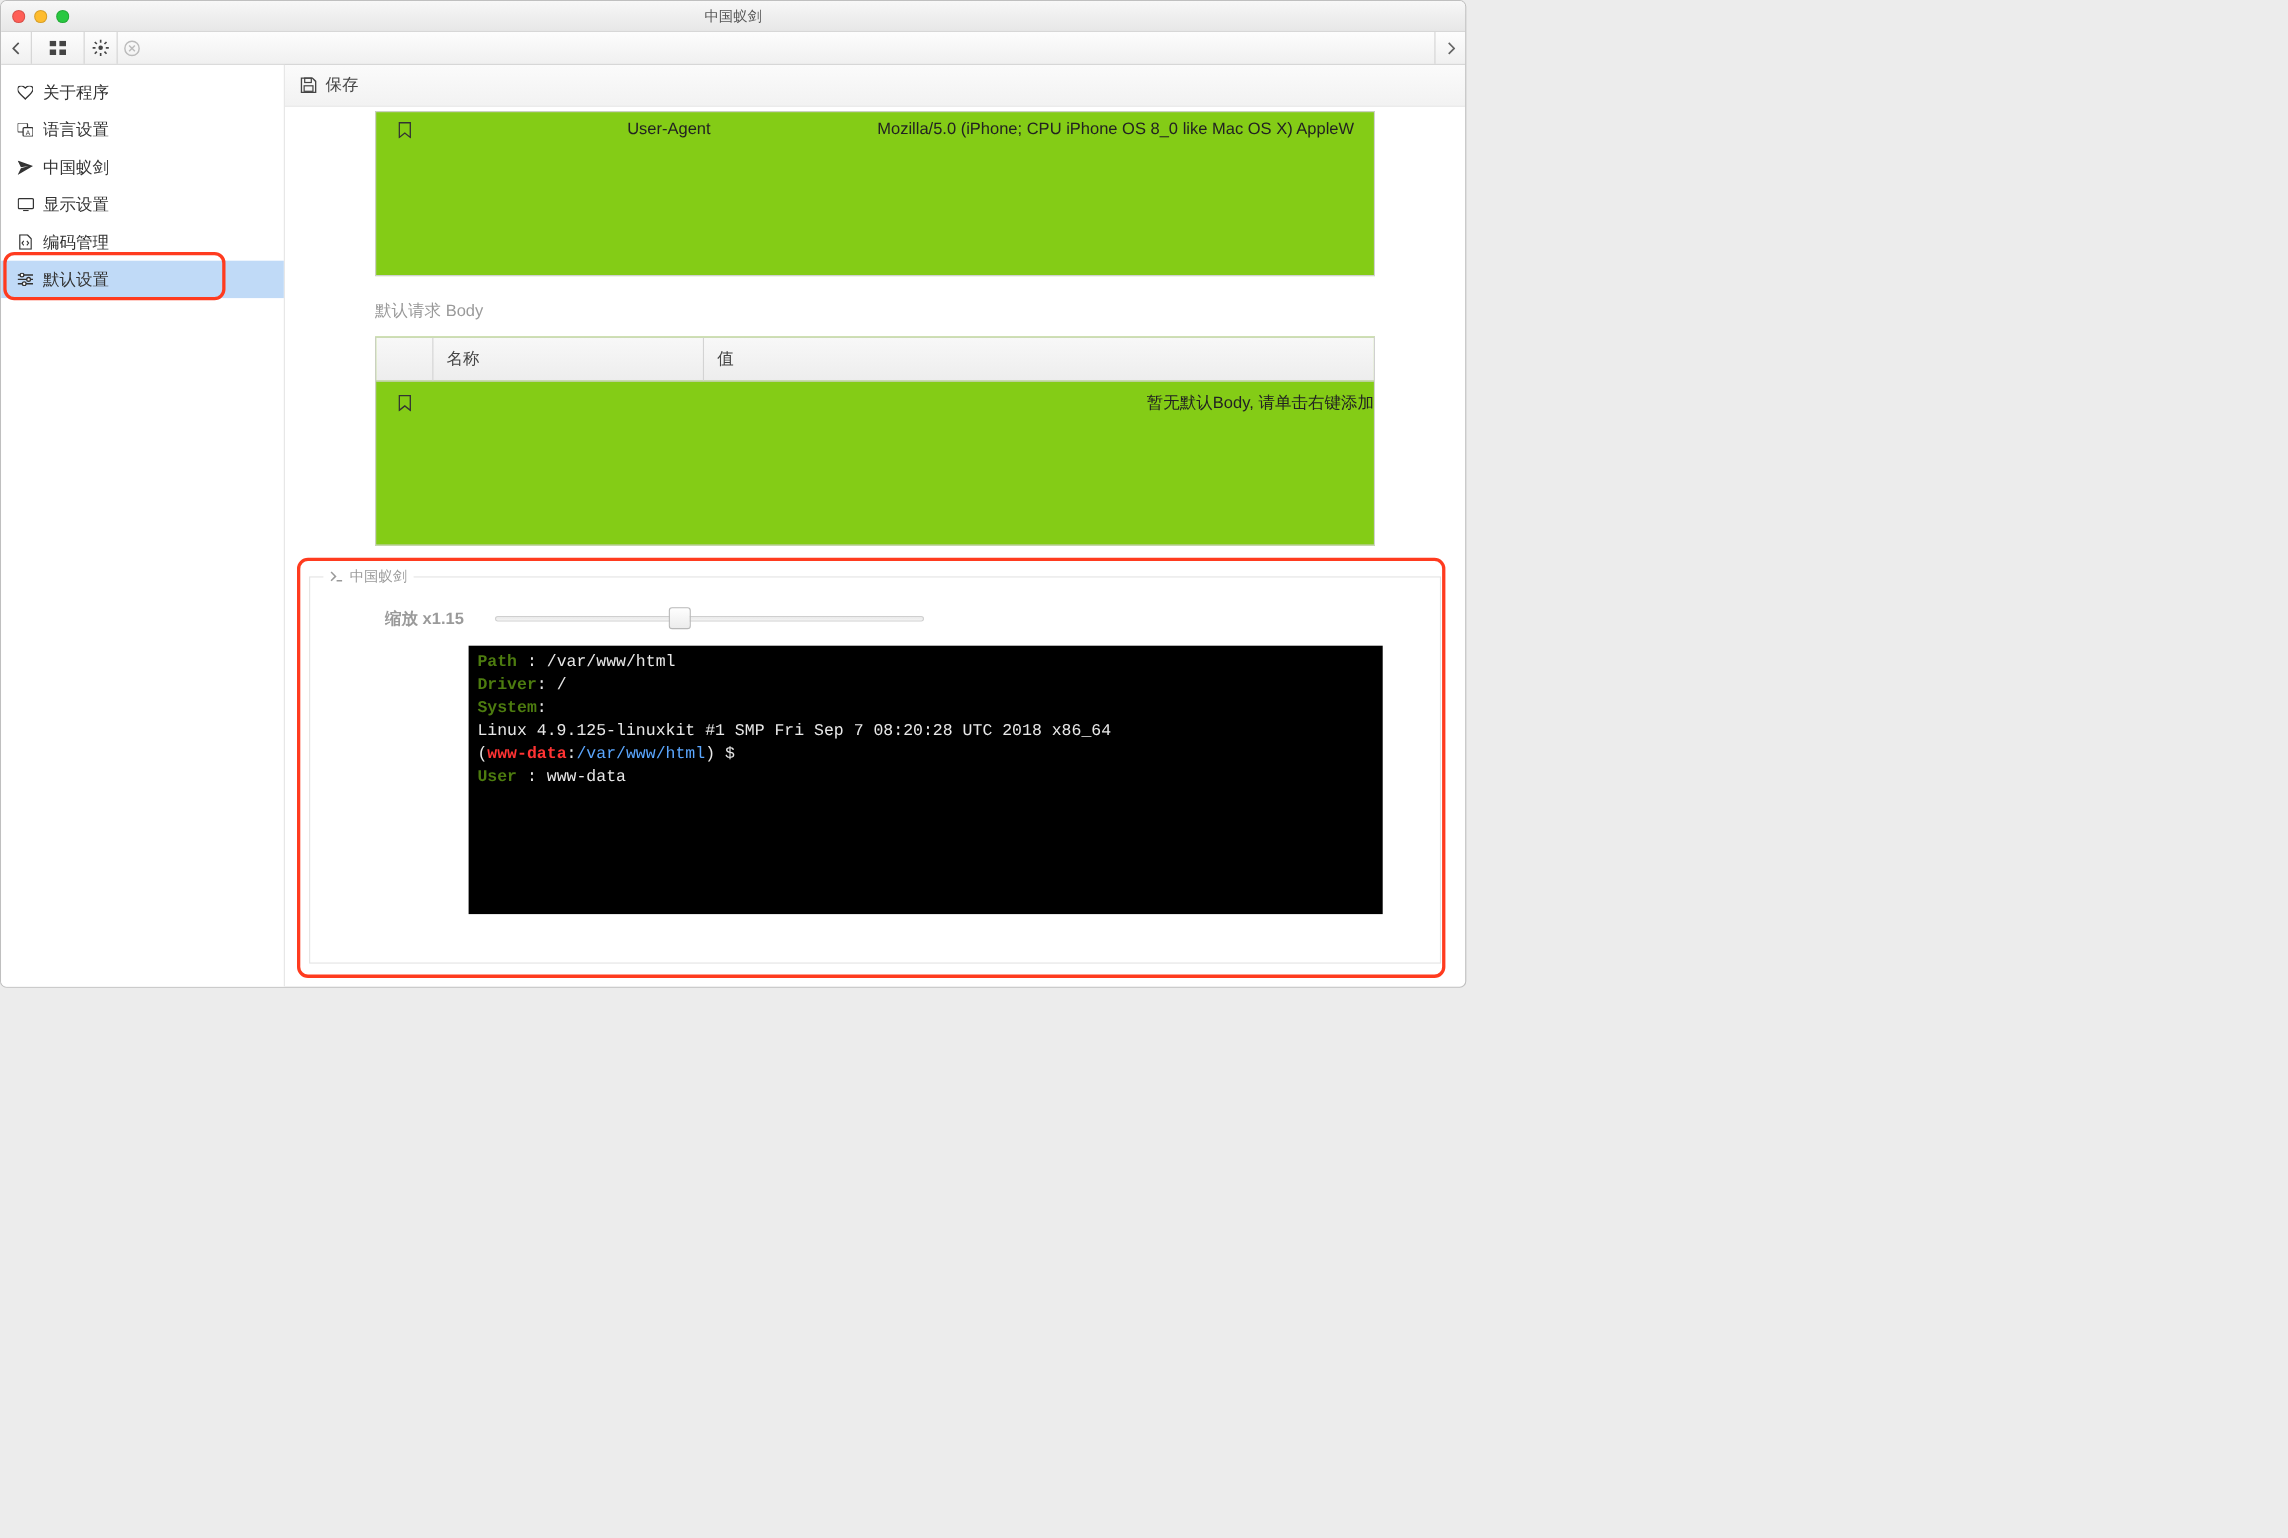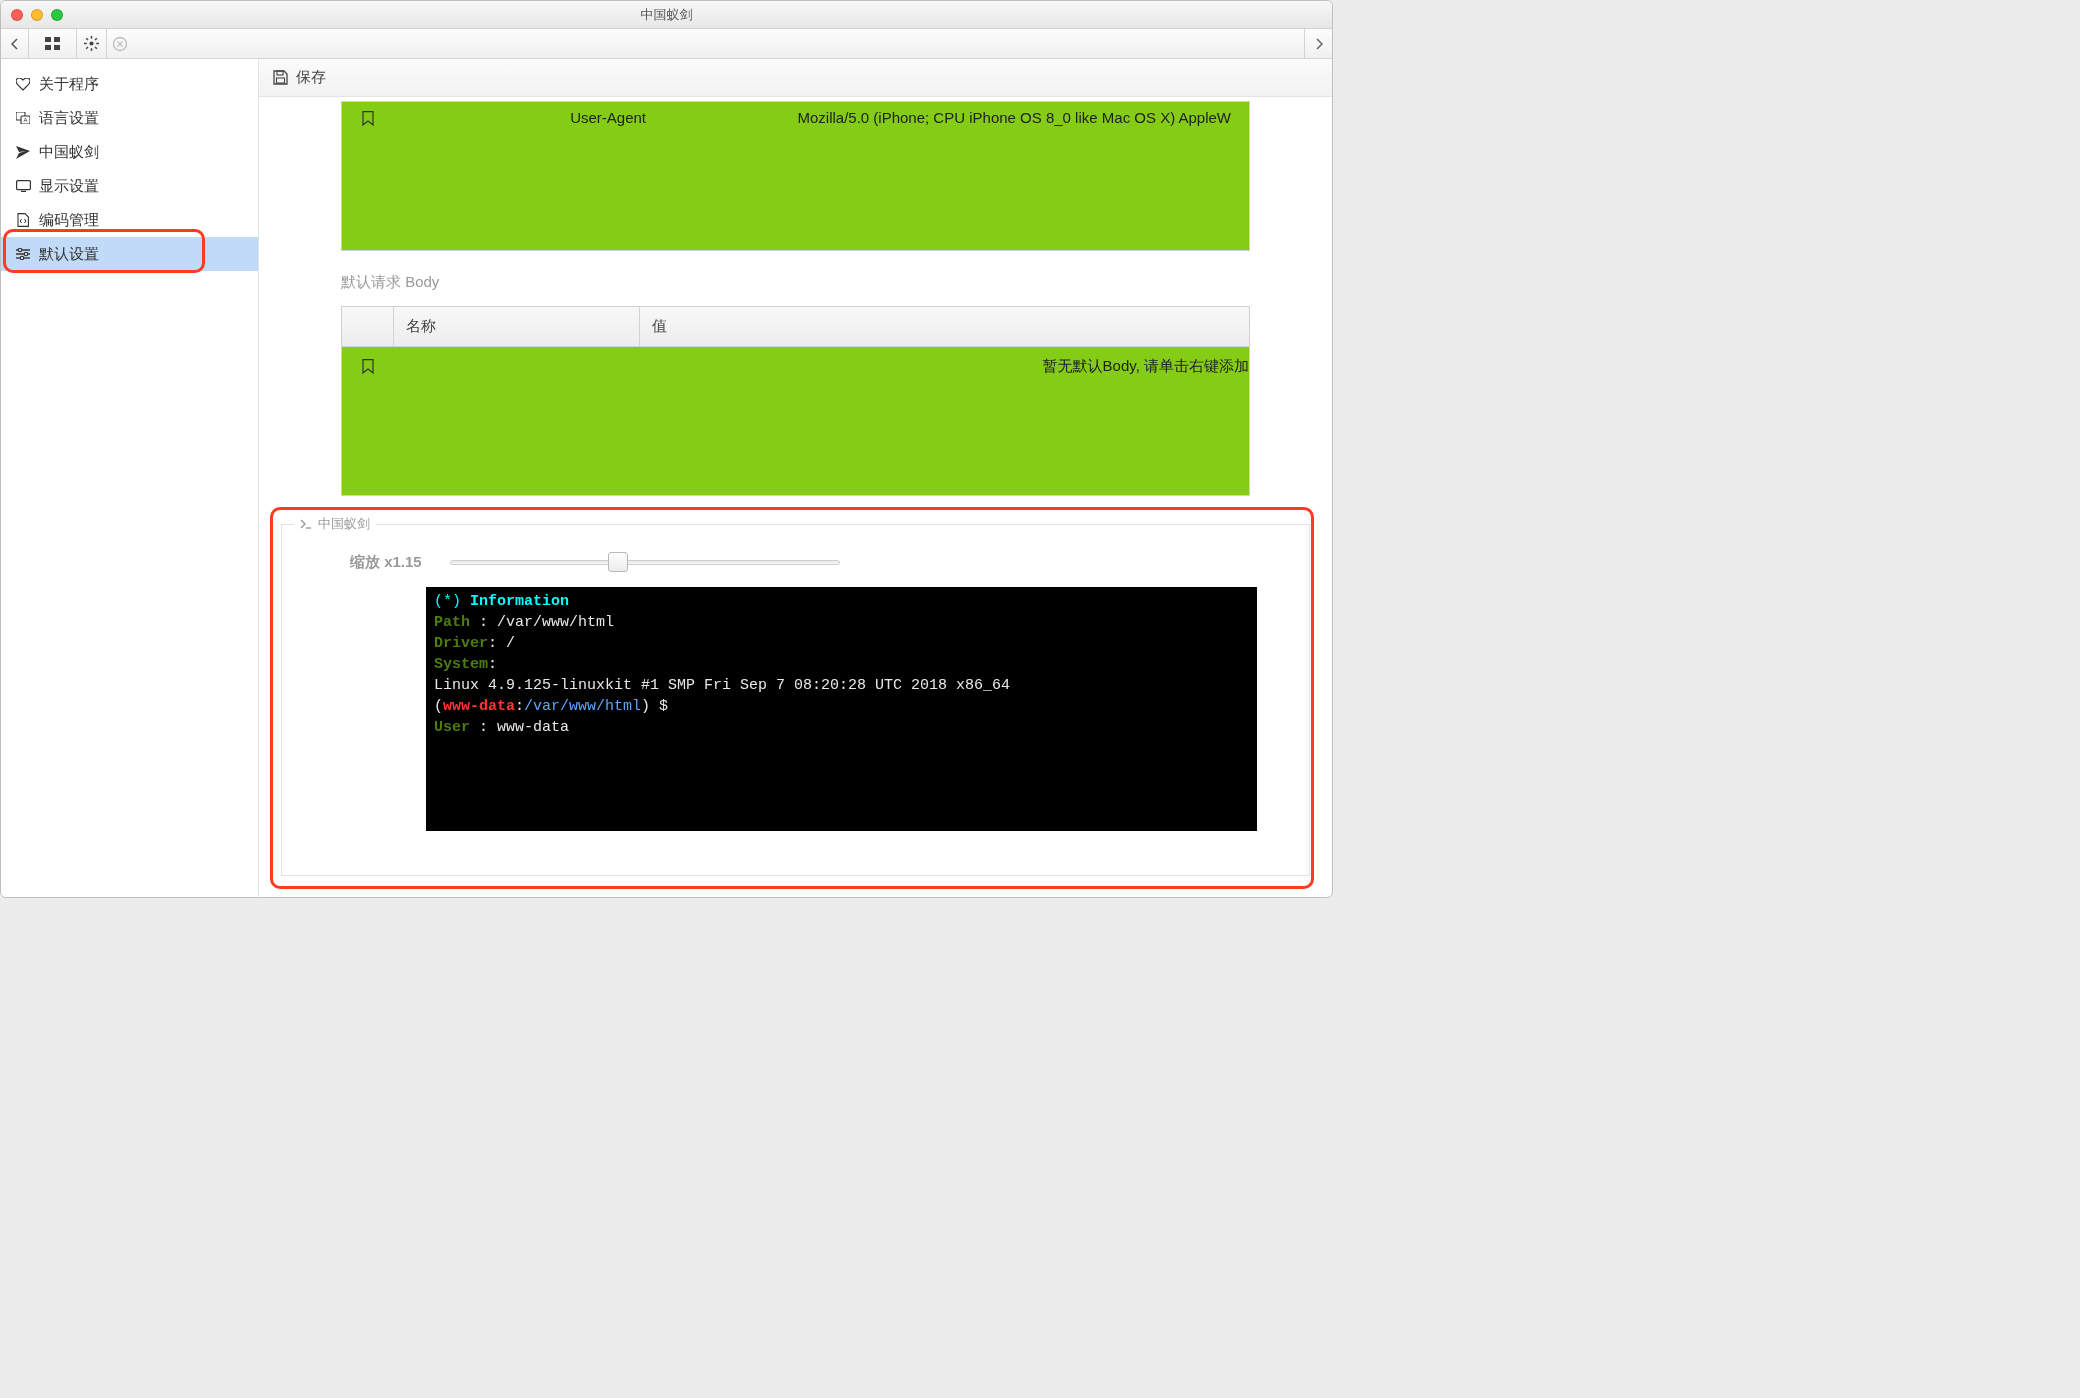--- a/index.html
+++ b/index.html
@@ -237,21 +237,20 @@
 
           <div class="zoom-row">
             <span class="zoom-label">缩放 x1.15</span>
             <div class="slider-wrap">
               <div class="slider-track"></div>
               <div class="slider-thumb"></div>
             </div>
           </div>
 
           <div class="terminal">
-<div><span class="t-cyan">(*) </span><span class="t-cyan-b">Information</span></div>
 <div><span class="t-yellow">Path  </span><span class="t-white">: </span><span class="t-white">/var/www/html</span></div>
 <div><span class="t-yellow">Driver</span><span class="t-white">: </span><span class="t-white">/</span></div>
 <div><span class="t-yellow">System</span><span class="t-white">:</span></div>
 <div><span class="t-white">Linux 4.9.125-linuxkit #1 SMP Fri Sep 7 08:20:28 UTC 2018 x86_64</span></div>
 <div><span class="t-white">(</span><span class="t-red">www-data</span><span class="t-white">:</span><span class="t-blue">/var/www/html</span><span class="t-white">) $</span></div>
 <div><span class="t-yellow">User  </span><span class="t-white">: </span><span class="t-white">www-data</span></div>
           </div>
         </div>
 
       </div>

